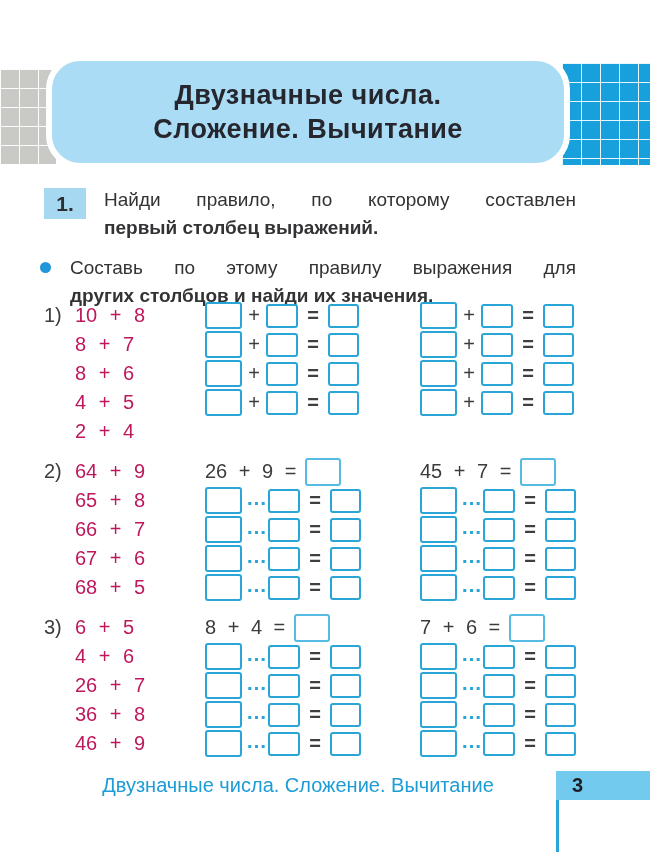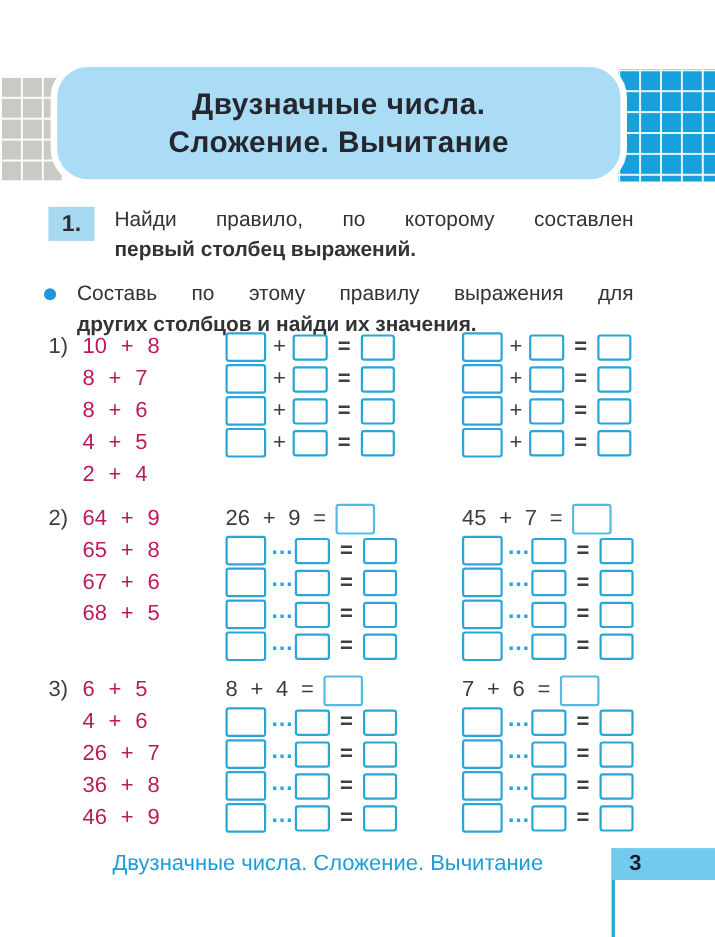--- a/index.html
+++ b/index.html
@@ -238,20 +238,24 @@
         <div class="grow">
             <span class="glabel">2)</span>
             <span class="expr">64 + 9</span>
           </div>
         <div class="grow">
             <span class="glabel"></span>
             <span class="expr">65 + 8</span>
           </div>
         <div class="grow">
             <span class="glabel"></span>
+            <span class="expr">66 + 7</span>
+          </div>
+        <div class="grow">
+            <span class="glabel"></span>
             <span class="expr">67 + 6</span>
           </div>
         <div class="grow">
             <span class="glabel"></span>
             <span class="expr">68 + 5</span>
           </div>
       </div>
       <div class="gcol">
         <div class="grow">
             <span class="head-expr">26 + 9 =</span>

